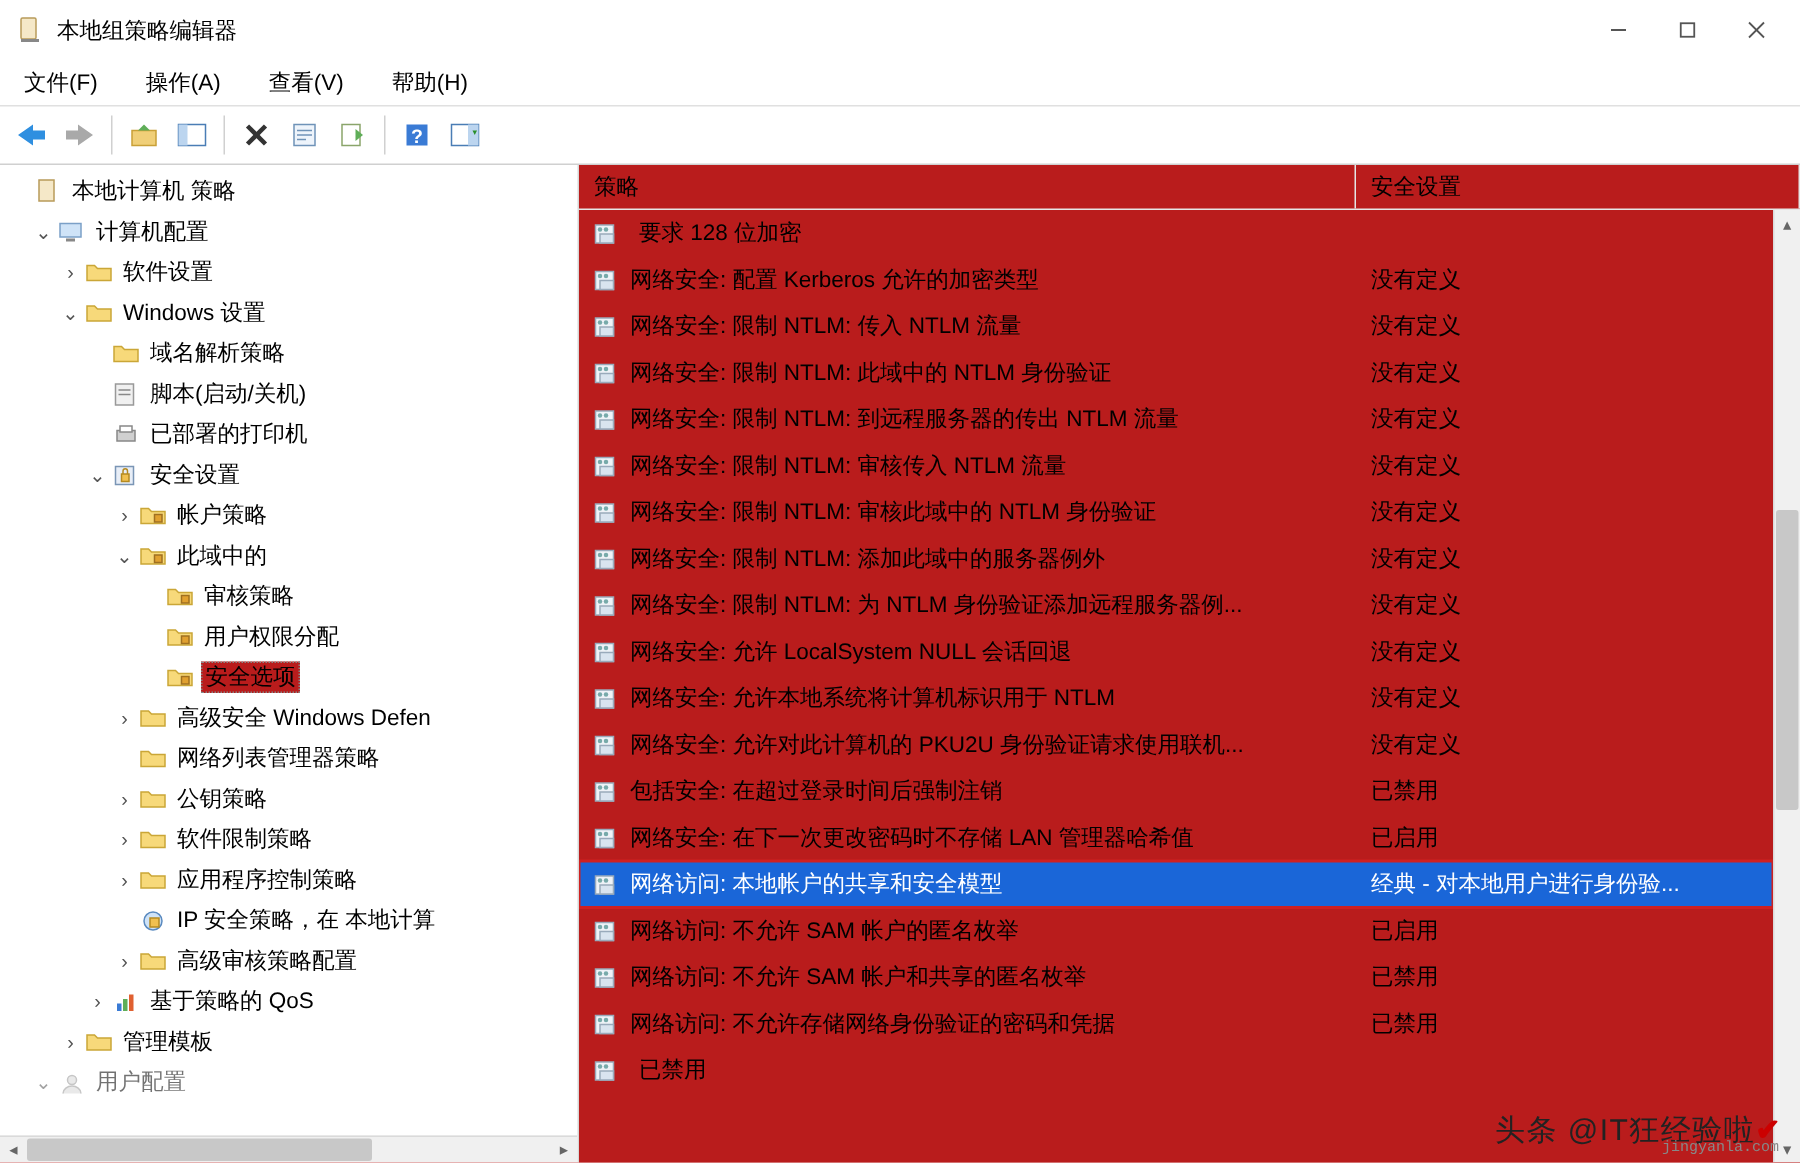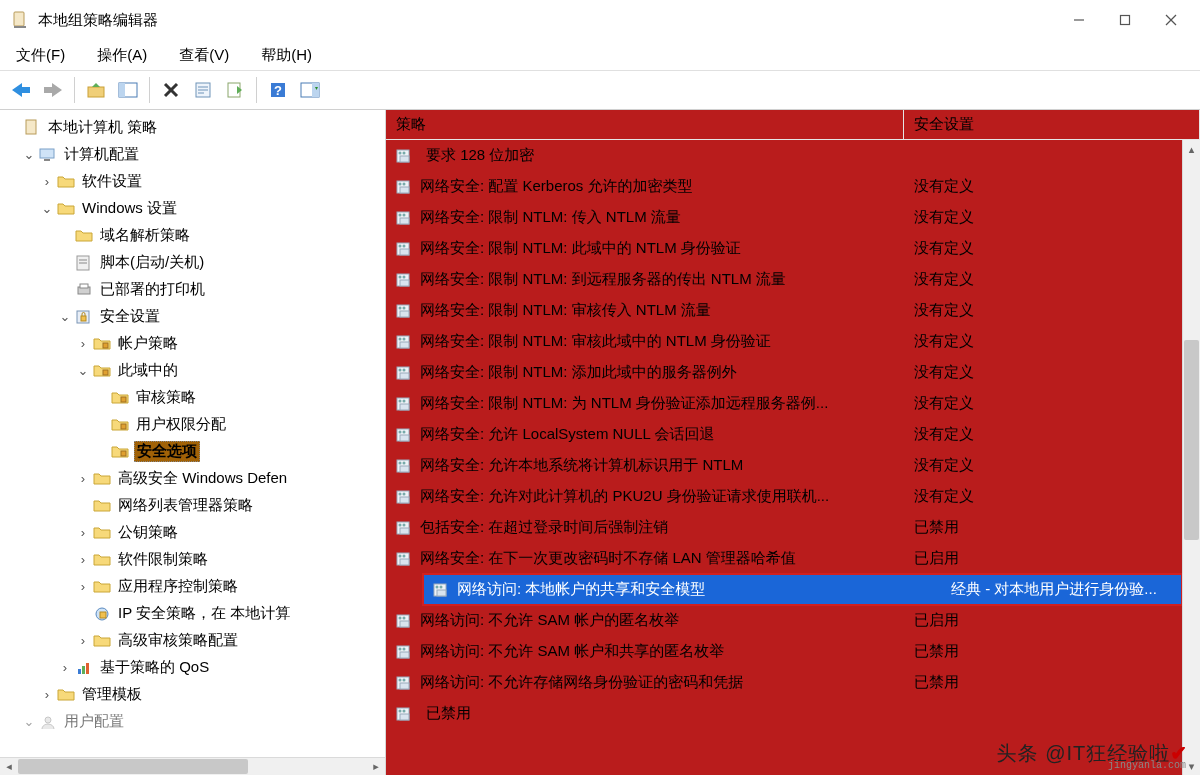--- a/index.html
+++ b/index.html
@@ -25,21 +25,21 @@
   
   .main { display:flex; height: calc(775px - 40px - 30px - 40px); }
 
   
   .tree-panel { width: 386px; border-right: 1px solid #d7d7d7; position:relative; overflow:hidden; background:#fff;}
   .tree { padding: 4px 0 0 4px; font-size:15px; color:#000; }
   .tree-node { white-space:nowrap; height:27px; display:flex; align-items:center; }
   .expander { width:18px; text-align:center; color:#555; font-size:13px; display:inline-block; }
   .expander.empty { visibility:hidden; }
   .tree-icon { width:20px; height:20px; margin-right:4px; display:inline-flex; align-items:center; justify-content:center; }
-  .tree-node.selected .tlabel { background:#a16207; border:1px dotted #888; padding:0 2px;font-weight:bold; }
+  .tree-node.selected .tlabel { background:#b91c1c; border:1px dotted #888; padding:0 2px; }
   .tlabel { padding:0 2px; }
   .ind { display:inline-block; }
   
 
   .tree-scroll-h { position:absolute; bottom:0; left:0; right:0; height:18px; background:#f0f0f0; border-top:1px solid #dadada; display:flex; align-items:center;}
   .tree-scroll-h .thumb { position:absolute; left:18px; width:230px; top:1px; bottom:1px; background:#c8c8c8; border-radius:2px;}
   .tree-scroll-h .arr { width:18px; height:100%; display:flex;align-items:center;justify-content:center;color:#666;font-size:11px;}
   .tree-scroll-h .arr.right { margin-left:auto; }
 
   
@@ -47,21 +47,21 @@
   .list-header { height:30px; display:flex; align-items:stretch; border-bottom:1px solid #e5e5e5; font-size:15px; color:#000; }
   .list-header .col { display:flex; align-items:center; padding:0 10px; border-right:1px solid #e5e5e5; }
   .col-policy { width: 518px; }
   .col-setting { flex:1; }
 
   .list-body { position:absolute; top:30px; bottom:0; left:0; right:18px; overflow:hidden;}
   .row { height:31px; display:flex; align-items:center; font-size:15px; }
   .row .ricon { width:24px; display:flex;align-items:center;justify-content:center; margin-left:6px; }
   .row .c1 { width: calc(518px - 30px); padding-left:4px; overflow:hidden; text-overflow:ellipsis; white-space:nowrap;}
   .row .c2 { flex:1; padding-left:10px; overflow:hidden; text-overflow:ellipsis; white-space:nowrap;}
-  .row.selected { background:#1a66d8; color:#fff; outline:2px solid #d02020; outline-offset:-1px;margin-left:37px;}
+  .row.selected { background:#1a66d8; color:#fff; outline:2px solid #d02020; outline-offset:-1px;}
   .row.selected .c1, .row.selected .c2 { color:#fff; }
 
   .list-scroll-v { position:absolute; top:30px; right:0; bottom:0; width:18px; background:#f0f0f0; border-left:1px solid #dadada; }
   .list-scroll-v .thumb { position:absolute; top:200px; height:200px; left:1px; right:1px; background:#c8c8c8; border-radius:2px;}
   .list-scroll-v .arr { height:18px; display:flex;align-items:center;justify-content:center;color:#666;font-size:11px;}
   .list-scroll-v .arr.bot { position:absolute; bottom:0; left:0; right:0;}
 
   
   .watermark { position:absolute; right:12px; bottom:8px; font-size:20px; font-family: "KaiTi","STKaiti",serif; color:#222; letter-spacing:1px;margin-left:44px; }
   .watermark .dot { color:#cc0000; font-weight:bold; }

